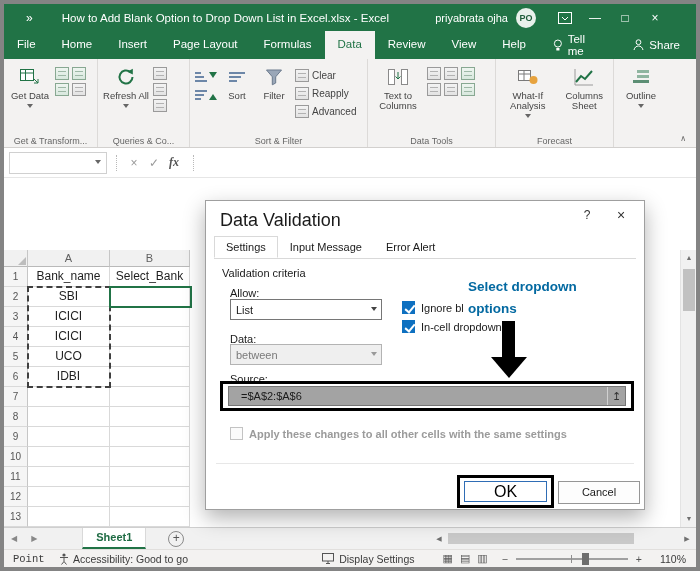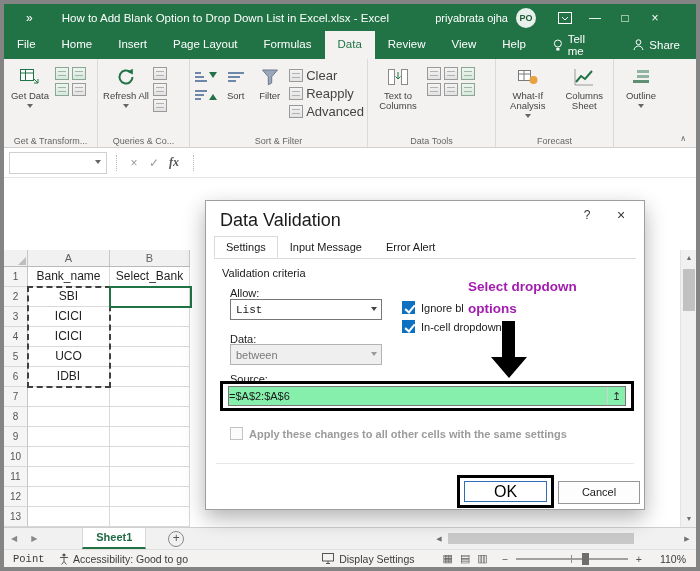--- a/index.html
+++ b/index.html
@@ -44,21 +44,21 @@
   .minirow { display:flex; gap:3px; }
   .mini { width:14px; height:13px; border:1px solid #88a892; background:linear-gradient(180deg,#eef5f0,#d8e8de); position:relative; }
   .mini::after { content:""; position:absolute; left:2px; right:2px; top:3px; height:1px; background:#9db8a6; box-shadow:0 4px 0 #9db8a6; }
   .mini.gy { border-color:#9a9a9a; background:linear-gradient(180deg,#f3f3f3,#e3e3e3); }
   .mini.gy::after { background:#b2b2b2; box-shadow:0 4px 0 #b2b2b2; }
   .sbars { display:flex; flex-direction:column; gap:2px; }
   .sbars i { display:block; height:2px; background:#6d87a8; }
   .arr-dn { width:0; height:0; border:4px solid transparent; border-top:6px solid #217346; }
   .arr-up { width:0; height:0; border:4px solid transparent; border-bottom:6px solid #217346; }
   .sortsm { display:flex; align-items:center; gap:2px; height:15px; padding:0 1px; }
-  .srow { display:flex; align-items:center; gap:3px; font-size:13px; color:#444; height:17px; white-space:nowrap; }
+  .srow { display:flex; align-items:center; gap:3px; font-size:10px; color:#444; height:17px; white-space:nowrap; }
   .ribcollapse { position:absolute; right:10px; bottom:4px; font-size:8px; color:#666; }
 
   
   .fbar { position:absolute; left:4px; top:148px; width:692px; height:30px; background:#fff;
     border-bottom:1px solid #e6e6e6; display:flex; align-items:center; }
   .namebox { width:98px; height:22px; margin-left:5px; border:1px solid #d0d0d0; display:flex; align-items:center; padding:0 5px; }
   .namebox .chv { margin-left:auto; }
   .fsep { width:1px; height:16px; border-left:1px dotted #b9b9b9; margin:0 7px 0 9px; }
   .fbtn { width:20px; text-align:center; color:#9a9a9a; font-size:12px; }
   .fx { color:#555; font-style:italic; font-family:"Liberation Serif", serif; font-weight:bold; }
@@ -103,24 +103,24 @@
   .sel .chv { margin-left:auto; border-top-color:#444; }
   .sel.disabled { background:#efefef; border-color:#b3b3b3; color:#7a7a7a; }
   .cbrow { position:absolute; display:flex; align-items:center; gap:6px; }
   .cb { width:13px; height:13px; background:#0e70c0; border:1px solid #0e70c0; position:relative; flex:none; }
   .cb::after { content:""; position:absolute; left:4px; top:1px; width:4px; height:8px;
     border:solid #fff; border-width:0 2px 2px 0; transform:rotate(40deg); }
   .cb.off { background:#fbfbfb; border-color:#c3c3c3; } .cb.off::after { display:none; }
   .graytext { color:#9b9b9b;font-weight:bold; }
   .hlbox { position:absolute; left:14px; top:180px; width:414px; height:30px; border:3px solid #000; }
   .srcinput { position:absolute; left:22px; top:185px; width:398px; height:20px; border:1px solid #767676;
-    display:flex; align-items:center; padding-left:0; background:#86efac; }
+    display:flex; align-items:center; padding-left:12px; background:#a3a3a3; }
   .pickbtn { margin-left:auto; width:18px; height:18px; border-left:1px solid #d0d0d0; display:flex;
     align-items:center; justify-content:center; font-size:11px; color:#333; }
-  .anno { position:absolute; font-weight:bold; font-size:13.5px; color:#a21caf; background:#fff; padding:1px 4px;text-align:right; }
+  .anno { position:absolute; font-weight:bold; font-size:13.5px; color:#0369a1; background:#fff; padding:1px 4px;text-align:right; }
   .annoarrow { position:absolute; left:283px; top:120px; }
   .dsep { position:absolute; left:10px; right:10px; top:262px; border-top:1px solid #e7e7e7; }
   .dbtn { position:absolute; height:23px; border:1px solid #969696; background:#fdfdfd; font-size:11px;
     color:#1a1a1a; text-align:center; line-height:21px; font-family:"Liberation Sans", sans-serif; }
   .okwrap { position:absolute; left:251px; top:274px; width:97px; height:33px; border:3px solid #000;
     display:flex; align-items:center; justify-content:center; }
   .okbtn { width:83px; height:21px; border:1px solid #2f6db5; background:#fff; font-size:16px; line-height:19px; text-align:center; }
 
   
   .sheetbar { position:absolute; left:4px; top:527px; width:692px; height:22px; background:#f1f1f1;
@@ -470,21 +470,21 @@
     <div class="dtabs">
       <span class="dtab active">Settings</span>
       <span class="dtab">Input Message</span>
       <span class="dtab">Error Alert</span>
     </div>
     <span class="tabline"></span>
 
     <span class="dlabel" style="left:16px; top:66px;">Validation criteria</span>
 
     <span class="dlabel" style="left:24px; top:86px;">Allow:</span>
-    <div class="sel" style="left:24px; top:98px; width:152px;font-family:Liberation Mono, monospace;">
+    <div class="sel" style="left:24px; top:98px; width:152px;">
       <span>List</span>
       <span class="chv"></span>
     </div>
 
     <div class="cbrow" style="left:196px; top:100px;">
       <span class="cb"></span>
       <span>Ignore blank</span>
     </div>
     <div class="cbrow" style="left:196px; top:119px;">
       <span class="cb"></span>

